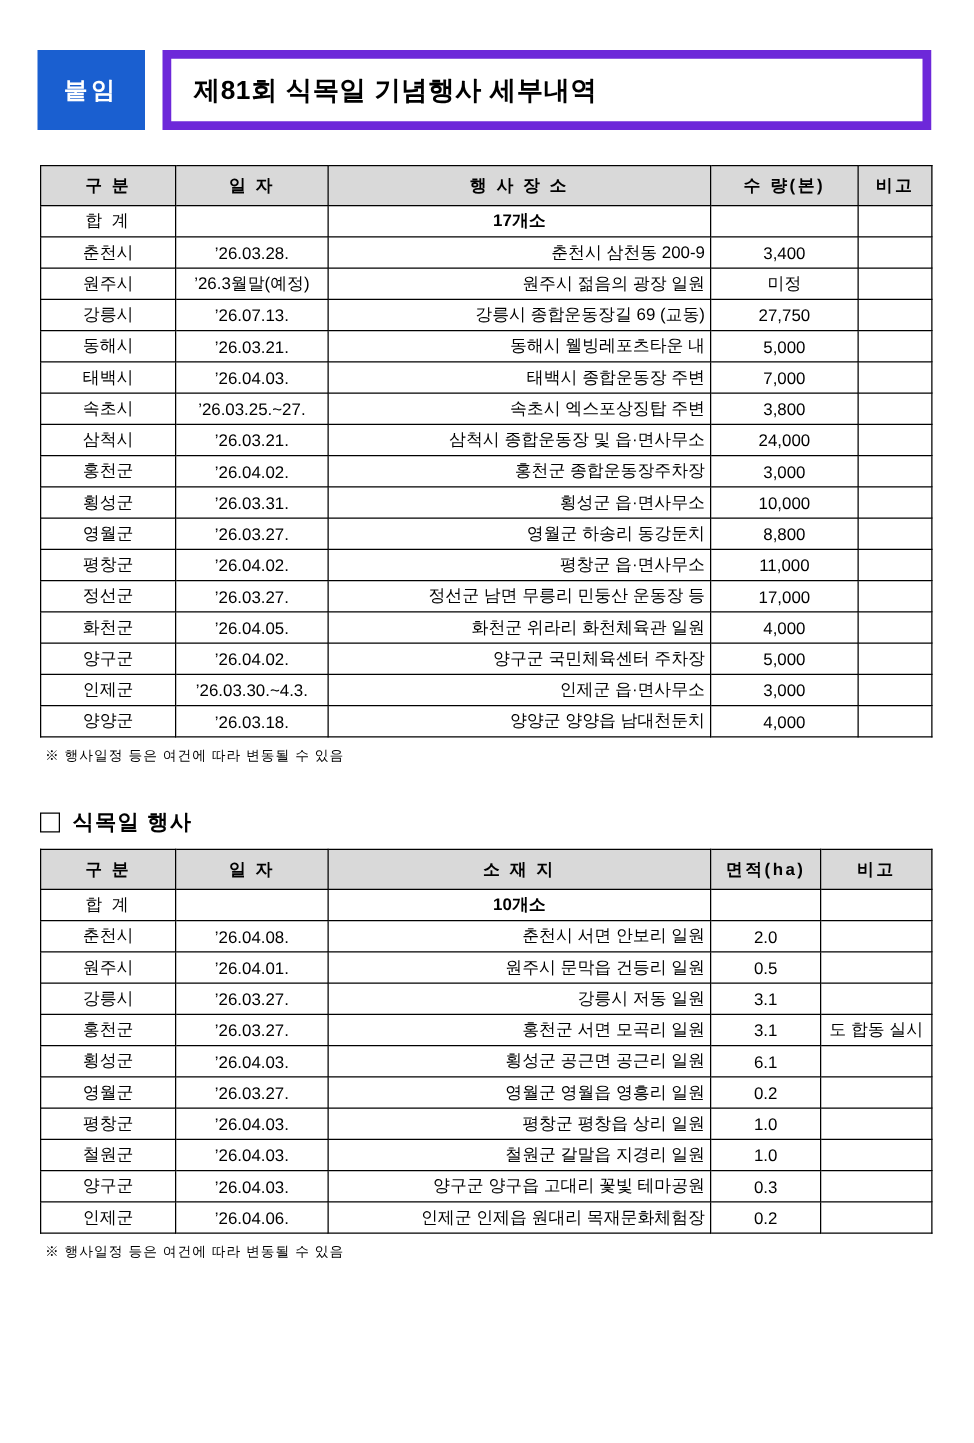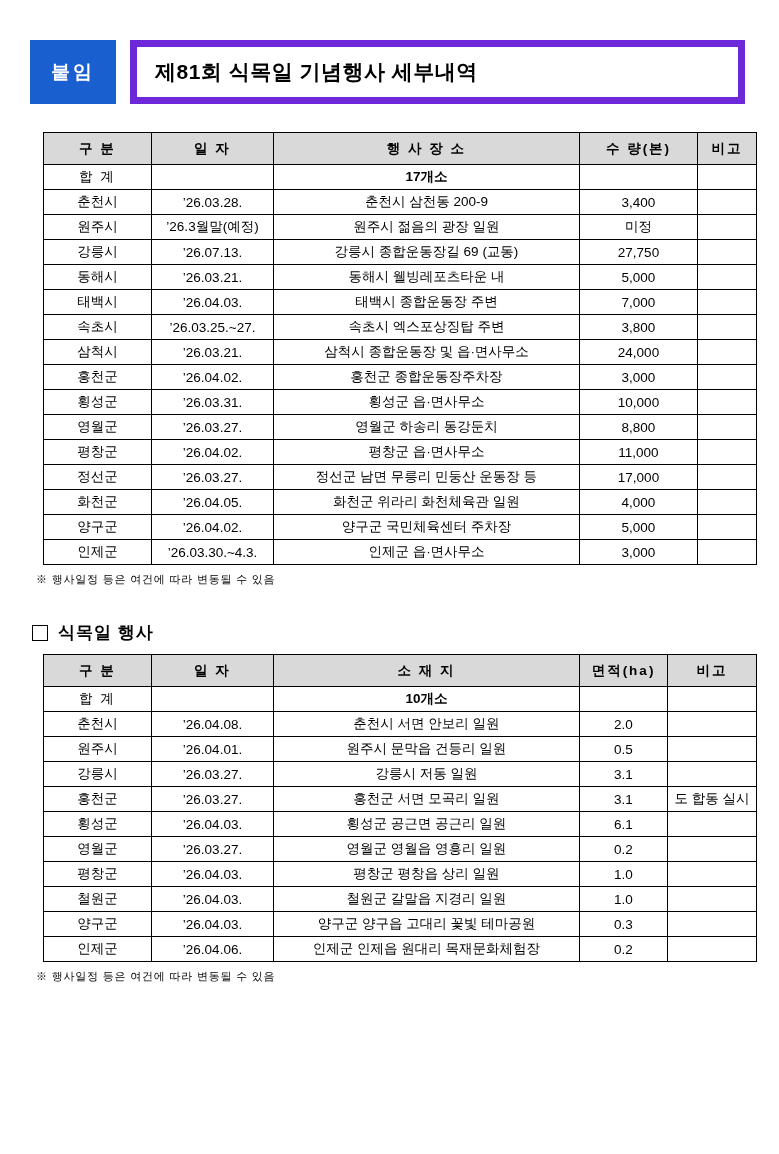--- a/index.html
+++ b/index.html
@@ -71,40 +71,40 @@
   .section-heading .sec-text {
     font-size: 17px;
     font-weight: bold;
     letter-spacing: 1px;
   }
 
   
   table.doc-table {
     border-collapse: collapse;
     width: 713px;
-    margin: 0 0 0 13px;
+    margin: 0 0 0 2px;
     table-layout: fixed;
   }
   table.doc-table td, table.doc-table th {
     border: 1px solid #000000;
     font-size: 13.5px;
     height: 25px;
     padding: 0 4px;
     box-sizing: border-box;
     font-weight: normal;
   }
   table.doc-table thead th {
     background: #d9d9d9;
     font-weight: bold;
     text-align: center;
     letter-spacing: 2px;
     height: 32px;
   }
   .c-center { text-align: center; }
-  .c-left { text-align: center; padding-left: 12px; }
+  .c-left { text-align: right; padding-left: 12px; }
   .row-total td {
     font-weight: bold;
     letter-spacing: 2px;
   }
   .row-total td.total-mid {
     letter-spacing: 0;
     font-weight: bold;
   }
   .note {
     font-size: 11px;
@@ -263,20 +263,27 @@
         <td class="c-center">5,000</td>
         <td class="c-center"></td>
       </tr>
       <tr>
         <td class="c-center">인제군</td>
         <td class="c-center">’26.03.30.~4.3.</td>
         <td class="c-left">인제군 읍·면사무소</td>
         <td class="c-center">3,000</td>
         <td class="c-center"></td>
       </tr>
+      <tr>
+        <td class="c-center">양양군</td>
+        <td class="c-center">’26.03.18.</td>
+        <td class="c-left">양양군 양양읍 남대천둔치</td>
+        <td class="c-center">4,000</td>
+        <td class="c-center"></td>
+      </tr>
     </tbody>
   </table>
   <div class="note">※ 행사일정 등은 여건에 따라 변동될 수 있음</div>
 
   <div class="section-gap"></div>
 
   <div class="section-heading">
     <span class="sq"></span>
     <span class="sec-text">식목일 행사</span>
   </div>

